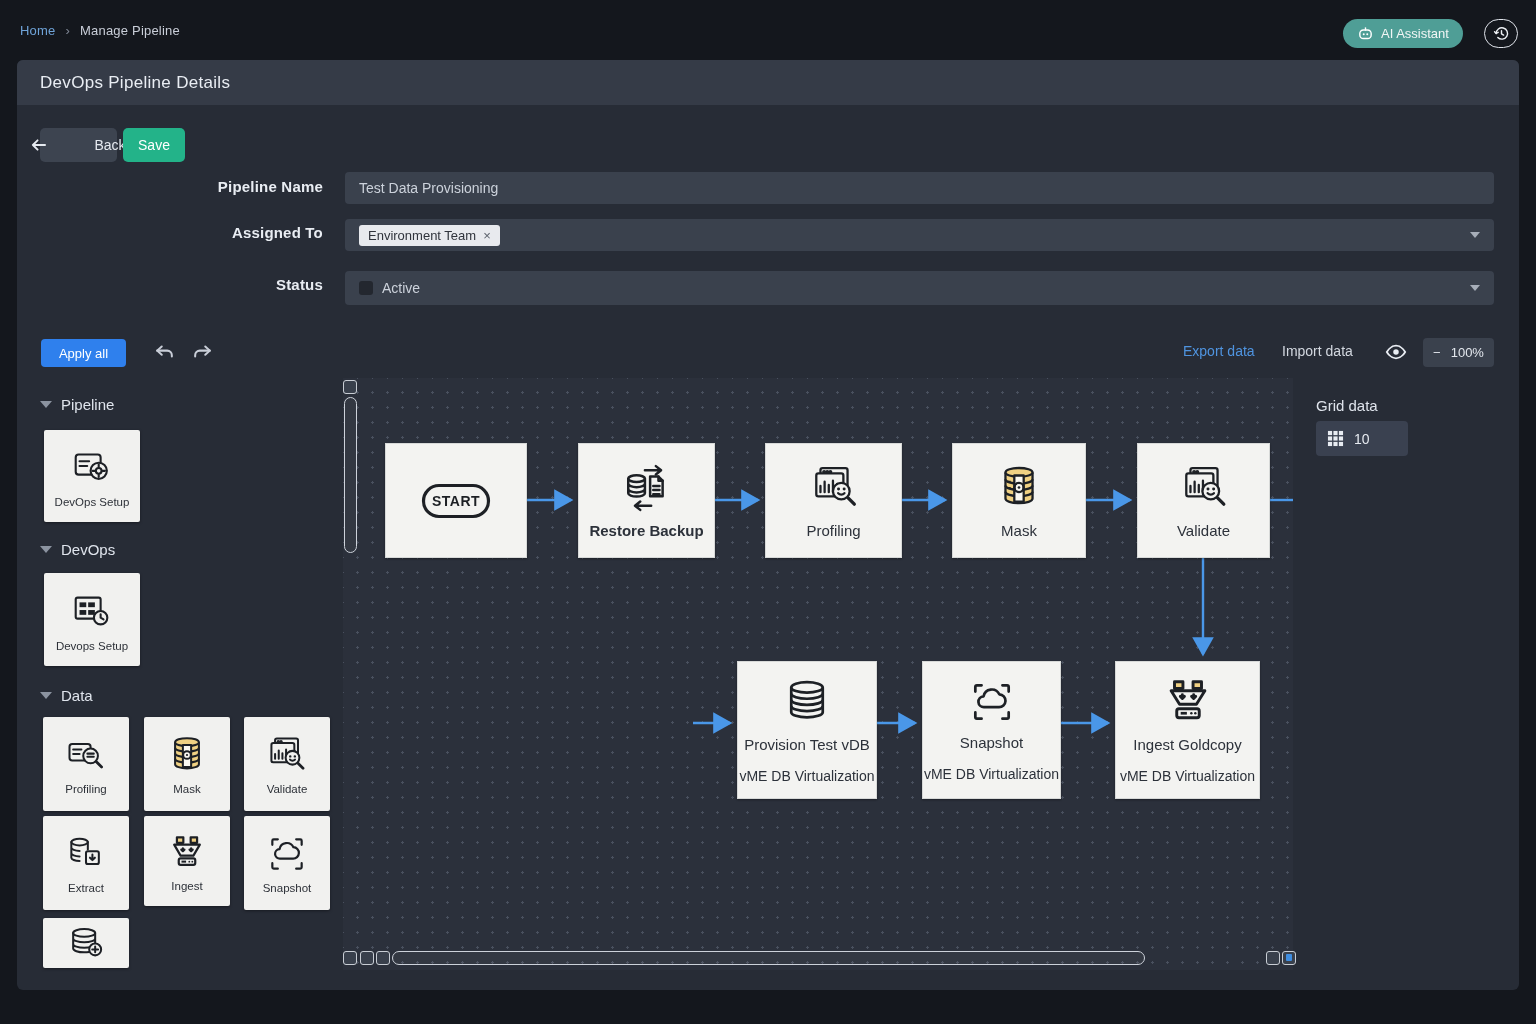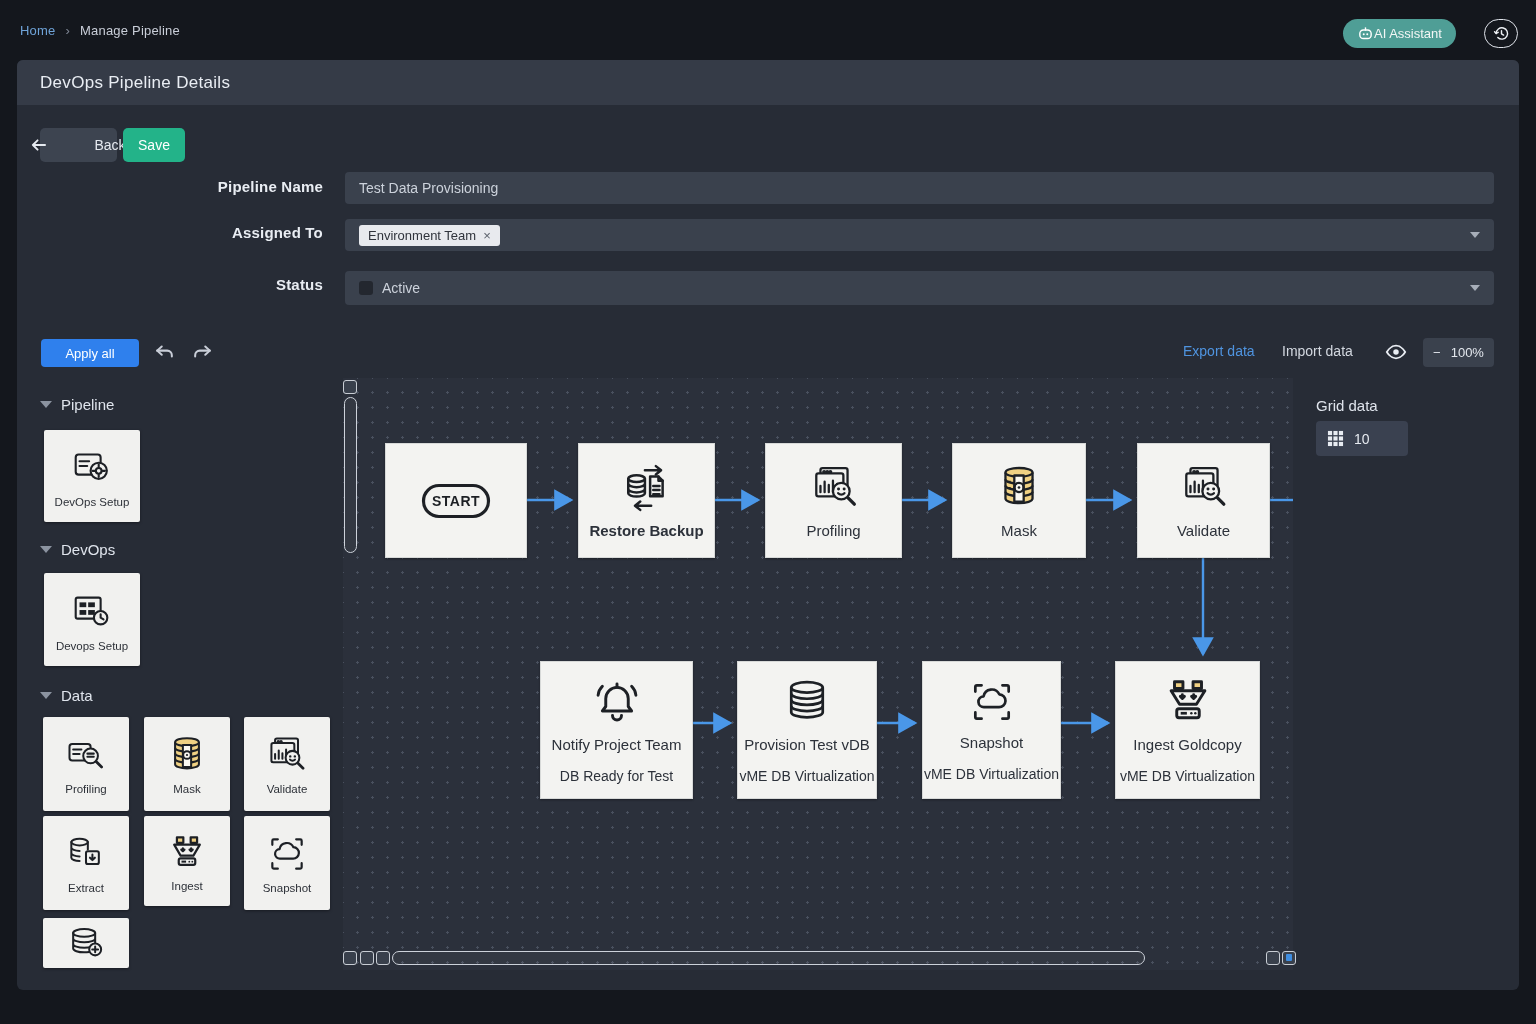--- a/index.html
+++ b/index.html
@@ -9,32 +9,32 @@
 
   .abs { position:absolute; }
 
   
   .crumb { font-size:13px; letter-spacing:.2px; }
   .crumb-link { color:#6fa3d8; cursor:pointer; }
   .crumb-sep { color:#7e8694; margin:0 10px; }
   .crumb-cur { color:#c9ced8; }
 
   
-  .ai-btn { display:flex; align-items:center; height:29px; padding:0 14px; background:#4f9e96; border:none; border-radius:15px; color:#f2f6f5; font-size:13px; font-family:inherit; cursor:pointer;text-align:right; }
+  .ai-btn { display:flex; align-items:center; gap:7px; height:29px; padding:0 14px; background:#4f9e96; border:none; border-radius:15px; color:#f2f6f5; font-size:13px; font-family:inherit; cursor:pointer;text-align:right; }
   .hist-btn { width:34px; height:29px; border-radius:15px; background:transparent; border:1.5px solid #dfe3ea; display:flex; align-items:center; justify-content:center; cursor:pointer; }
 
   
   .panel { left:17px; top:60px; width:1502px; height:930px; background:#272c36; border-radius:6px; }
   .titlebar { left:0; top:0; width:100%; height:45px; background:#353b47; border-radius:6px 6px 0 0; }
   .title { position:absolute; left:23px; top:0; line-height:45px; color:#e9edf3; font-size:17px; letter-spacing:.3px; }
 
   .btn { border:none; border-radius:5px; font-family:inherit; cursor:pointer; display:inline-flex; align-items:center; justify-content:center; gap:7px; }
   .btn-back { left:23px; top:68px; width:77px; height:34px; background:#3d4450; color:#e6eaf0; font-size:14px;gap:48px; }
   .btn-save { left:106px; top:68px; width:62px; height:34px; background:#23b389; color:#ffffff; font-size:14px; }
-  .btn-apply { left:24px; top:279px; width:98px; height:28px; background:#2f80ed; color:#ffffff; font-size:13px; border-radius:4px; }
+  .btn-apply { left:24px; top:279px; width:85px; height:28px; background:#2f80ed; color:#ffffff; font-size:13px; border-radius:4px; }
 
   .f-label { width:306px; text-align:right; color:#e9edf3; font-size:15px; font-weight:bold; letter-spacing:.2px; }
   .f-input { background:#3a414d; border-radius:4px; color:#ccd2db; font-size:14px; display:flex; align-items:center; padding:8px 14px; }
   .caret { position:absolute; right:14px; top:50%; transform:translateY(-50%); width:0; height:0; border-left:5px solid transparent; border-right:5px solid transparent; border-top:6px solid #a7aeb9; }
   .tag { display:inline-flex; align-items:center; gap:7px; background:#e8eaee; color:#30343c; border-radius:3px; font-size:13px; padding:3px 9px; }
   .tag-x { color:#5b616b; cursor:pointer; font-size:13px; }
   .status-sq { width:14px; height:14px; background:#23272f; border-radius:3px; margin-right:9px; }
 
   .tool-ic { background:none; border:none; cursor:pointer; padding:0; }
   .link { color:#4f94e0; font-size:14px; cursor:pointer; background:none; border:none; font-family:inherit; }
@@ -375,32 +375,20 @@
               <path d="M11 28v-6M15 28v-10M19 28v-7M23 28v-11"></path>
               <circle cx="30.5" cy="27" r="8" fill="#f3f3f1"></circle>
               <path d="M27.8 25h.1M33.2 25h.1" stroke-width="2.8"></path>
               <path d="M27.5 29a4 4 0 0 0 6 0"></path>
               <path d="M37 33.5l6 6" stroke-width="3.2"></path>
             </svg>
         </span>
         <div class="node-t">Validate</div>
       </div>
 
-      <div class="node" style="left:197px; top:283px; width:153px; height:138px;">
-        <span style="display:flex;">
-          <svg width="54" height="50" viewBox="0 0 48 44" fill="none" stroke="#1d2025" stroke-width="2.6" stroke-linecap="round" stroke-linejoin="round">
-              <path d="M24 6v3"></path>
-              <path d="M24 9a10 10 0 0 1 10 10v7l3 4H11l3-4v-7a10 10 0 0 1 10-10z"></path>
-              <path d="M20 34a4 4 0 0 0 8 0"></path>
-              <path d="M11 8c-2.4 2.4-3.6 5-3.8 8M37 8c2.4 2.4 3.6 5 3.8 8"></path>
-            </svg>
-        </span>
-        <div class="node-t">Notify Project Team</div>
-        <div class="node-s">DB Ready for Test</div>
-      </div>
 
       <div class="node" style="left:394px; top:283px; width:140px; height:138px;">
         <span style="display:flex;">
           <svg width="54" height="50" viewBox="0 0 48 44" fill="none" stroke="#1d2025" stroke-width="2.4" stroke-linejoin="round">
               <ellipse cx="24" cy="9" rx="14" ry="4.6"></ellipse>
               <path d="M10 9v22c0 2.5 6.3 4.6 14 4.6s14-2.1 14-4.6V9"></path>
               <path d="M10 14.5c0 2.5 6.3 4.6 14 4.6s14-2.1 14-4.6M10 20c0 2.5 6.3 4.6 14 4.6s14-2.1 14-4.6M10 25.5c0 2.5 6.3 4.6 14 4.6s14-2.1 14-4.6"></path>
             </svg>
         </span>
         <div class="node-t">Provision Test vDB</div>

